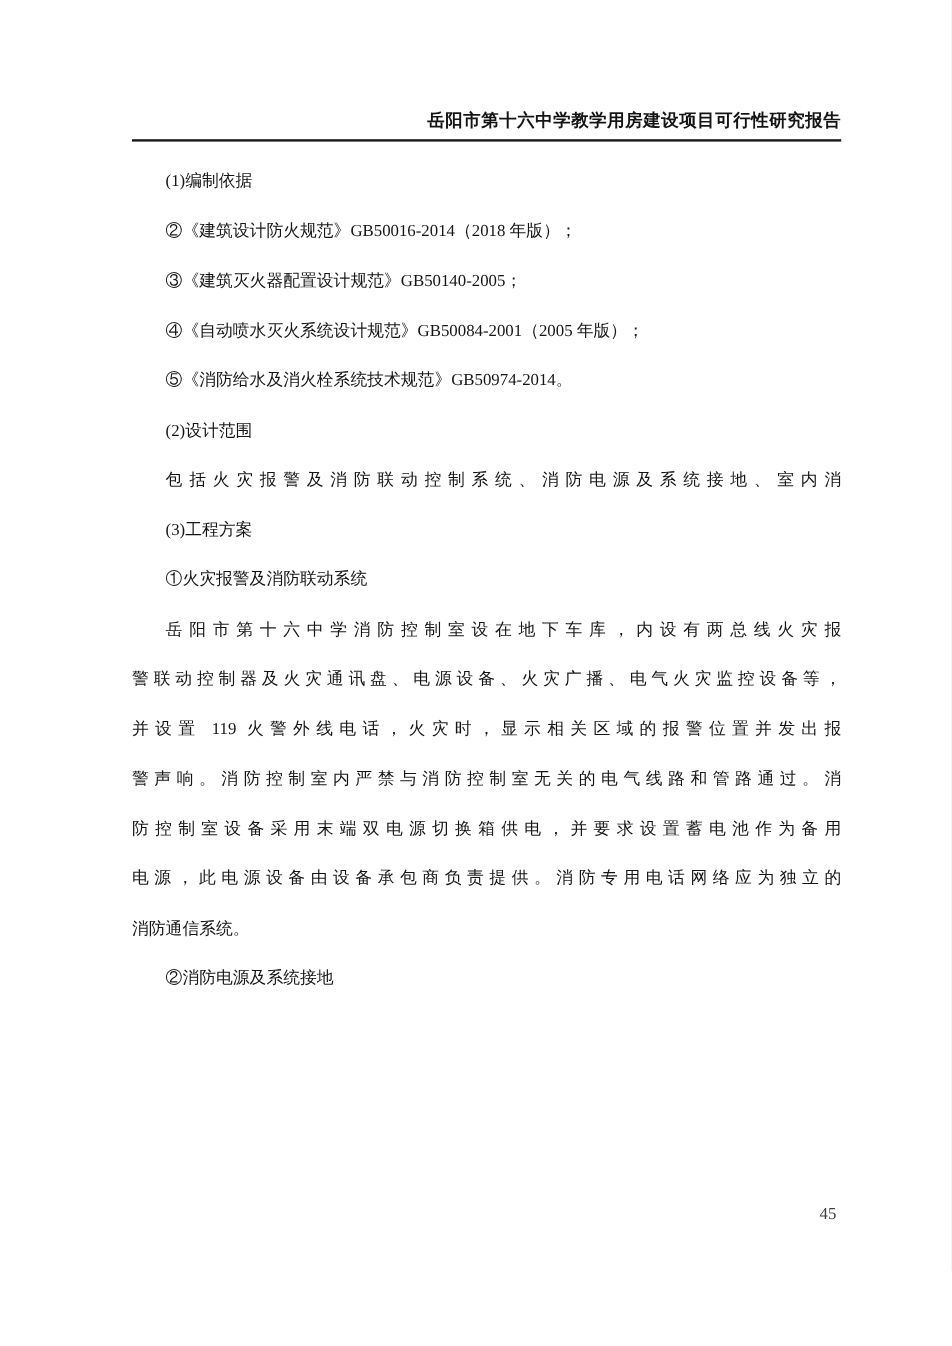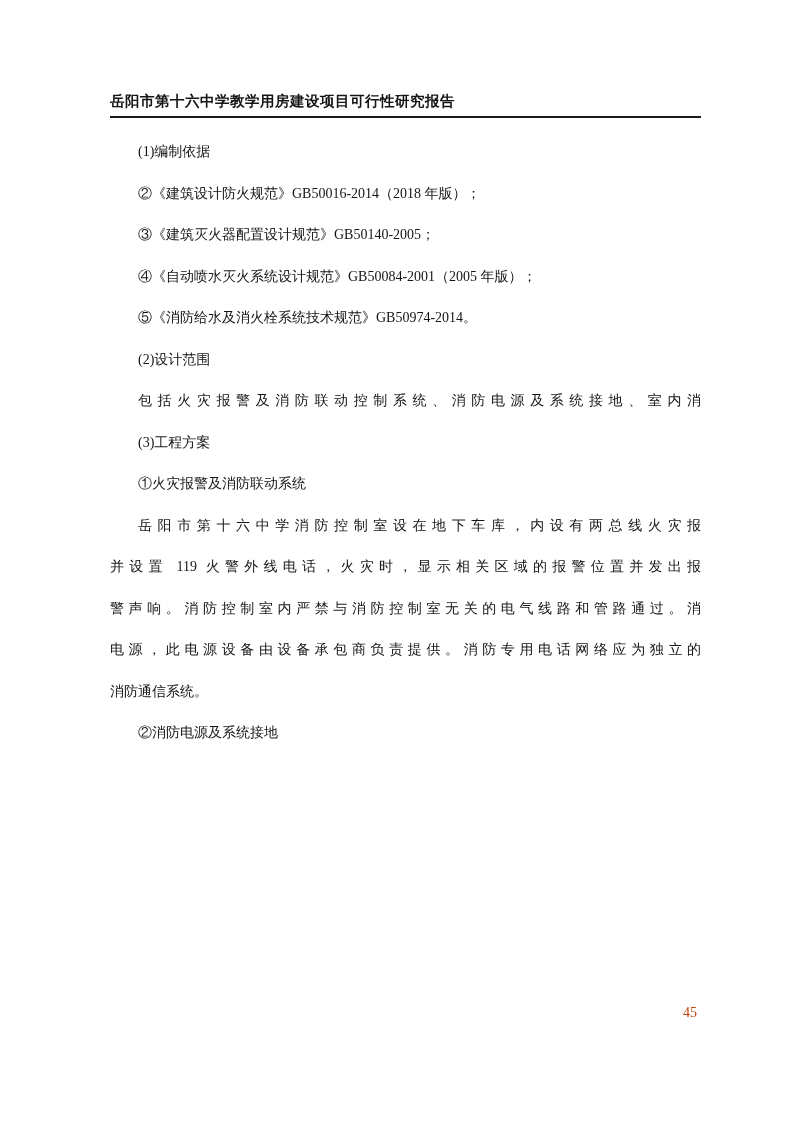--- a/index.html
+++ b/index.html
@@ -15,21 +15,21 @@
     background: #ffffff;
     overflow: hidden;
     color: #111111;
   }
   
   .page-header {
     position: absolute;
     top: 92px;
     left: 110px;
     width: 591px;
-    text-align: left;
+    text-align: right;
     font-family: "Liberation Sans", "DejaVu Sans", sans-serif;
     font-weight: bold;
     font-size: 14.5px;
     line-height: 18px;
     letter-spacing: 0.5px;
     color: #151515;
     border-bottom: 2px solid #1a1a1a;
     padding-bottom: 6px;
   }
   
@@ -57,43 +57,45 @@
     text-align-last: justify;
   }
   
   .page-footer {
     position: absolute;
     top: 1004px;
     right: 96px;
     font-family: "Liberation Serif", "DejaVu Serif", serif;
     font-size: 14px;
     line-height: 18px;
-    color: #c2410c;
+    color: #404040;
   }
 </style>
 </head>
 <body>
 
 <div class="page">
 
   <div class="page-header">岳阳市第十六中学教学用房建设项目可行性研究报告</div>
 
   <div class="doc-body">
     <div class="line indent">(1)编制依据</div>
     <div class="line indent">②《建筑设计防火规范》GB50016-2014（2018 年版）；</div>
     <div class="line indent">③《建筑灭火器配置设计规范》GB50140-2005；</div>
     <div class="line indent">④《自动喷水灭火系统设计规范》GB50084-2001（2005 年版）；</div>
     <div class="line indent">⑤《消防给水及消火栓系统技术规范》GB50974-2014。</div>
     <div class="line indent">(2)设计范围</div>
     <div class="line indent fill">包括火灾报警及消防联动控制系统、消防电源及系统接地、室内消</div>
     <div class="line indent">(3)工程方案</div>
     <div class="line indent">①火灾报警及消防联动系统</div>
     <div class="line indent fill">岳阳市第十六中学消防控制室设在地下车库，内设有两总线火灾报</div>
+    <div class="line fill">警联动控制器及火灾通讯盘、电源设备、火灾广播、电气火灾监控设备等，</div>
     <div class="line fill">并设置 119 火警外线电话，火灾时，显示相关区域的报警位置并发出报</div>
     <div class="line fill">警声响。消防控制室内严禁与消防控制室无关的电气线路和管路通过。消</div>
+    <div class="line fill">防控制室设备采用末端双电源切换箱供电，并要求设置蓄电池作为备用</div>
     <div class="line fill">电源，此电源设备由设备承包商负责提供。消防专用电话网络应为独立的</div>
     <div class="line">消防通信系统。</div>
     <div class="line indent">②消防电源及系统接地</div>
   </div>
 
   <div class="page-footer">45</div>
 
 </div>
 
 </body></html>

